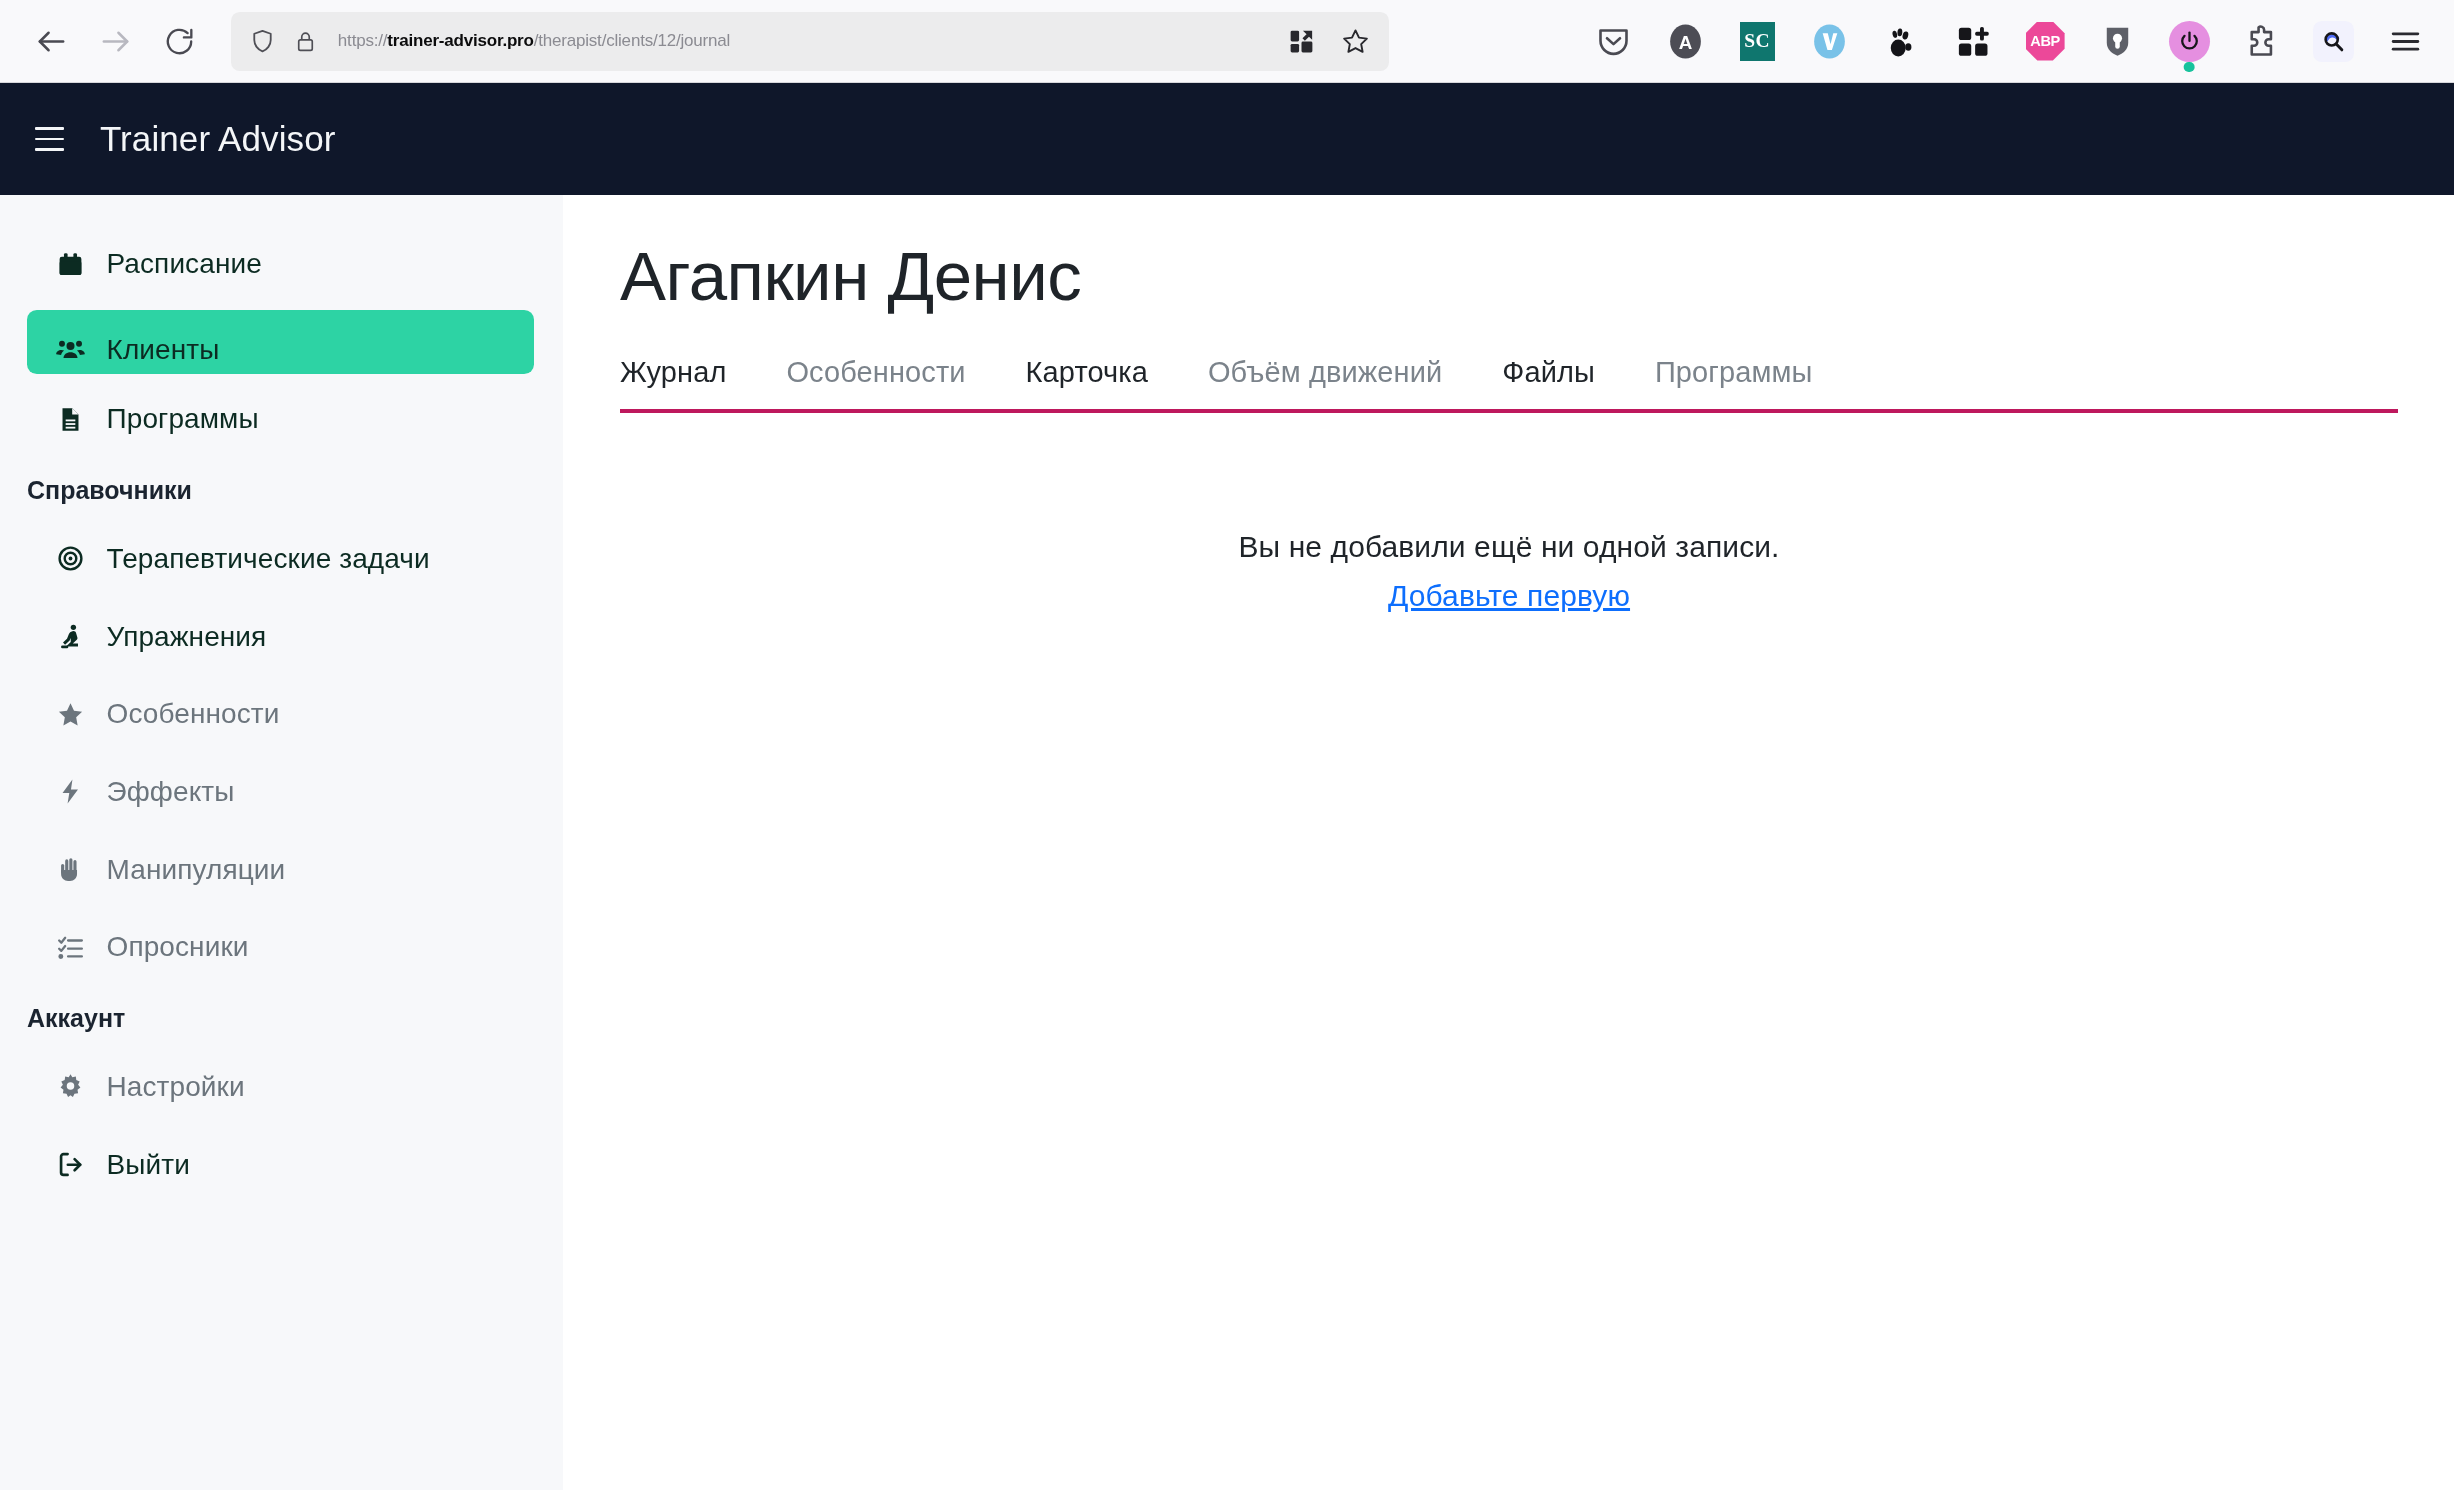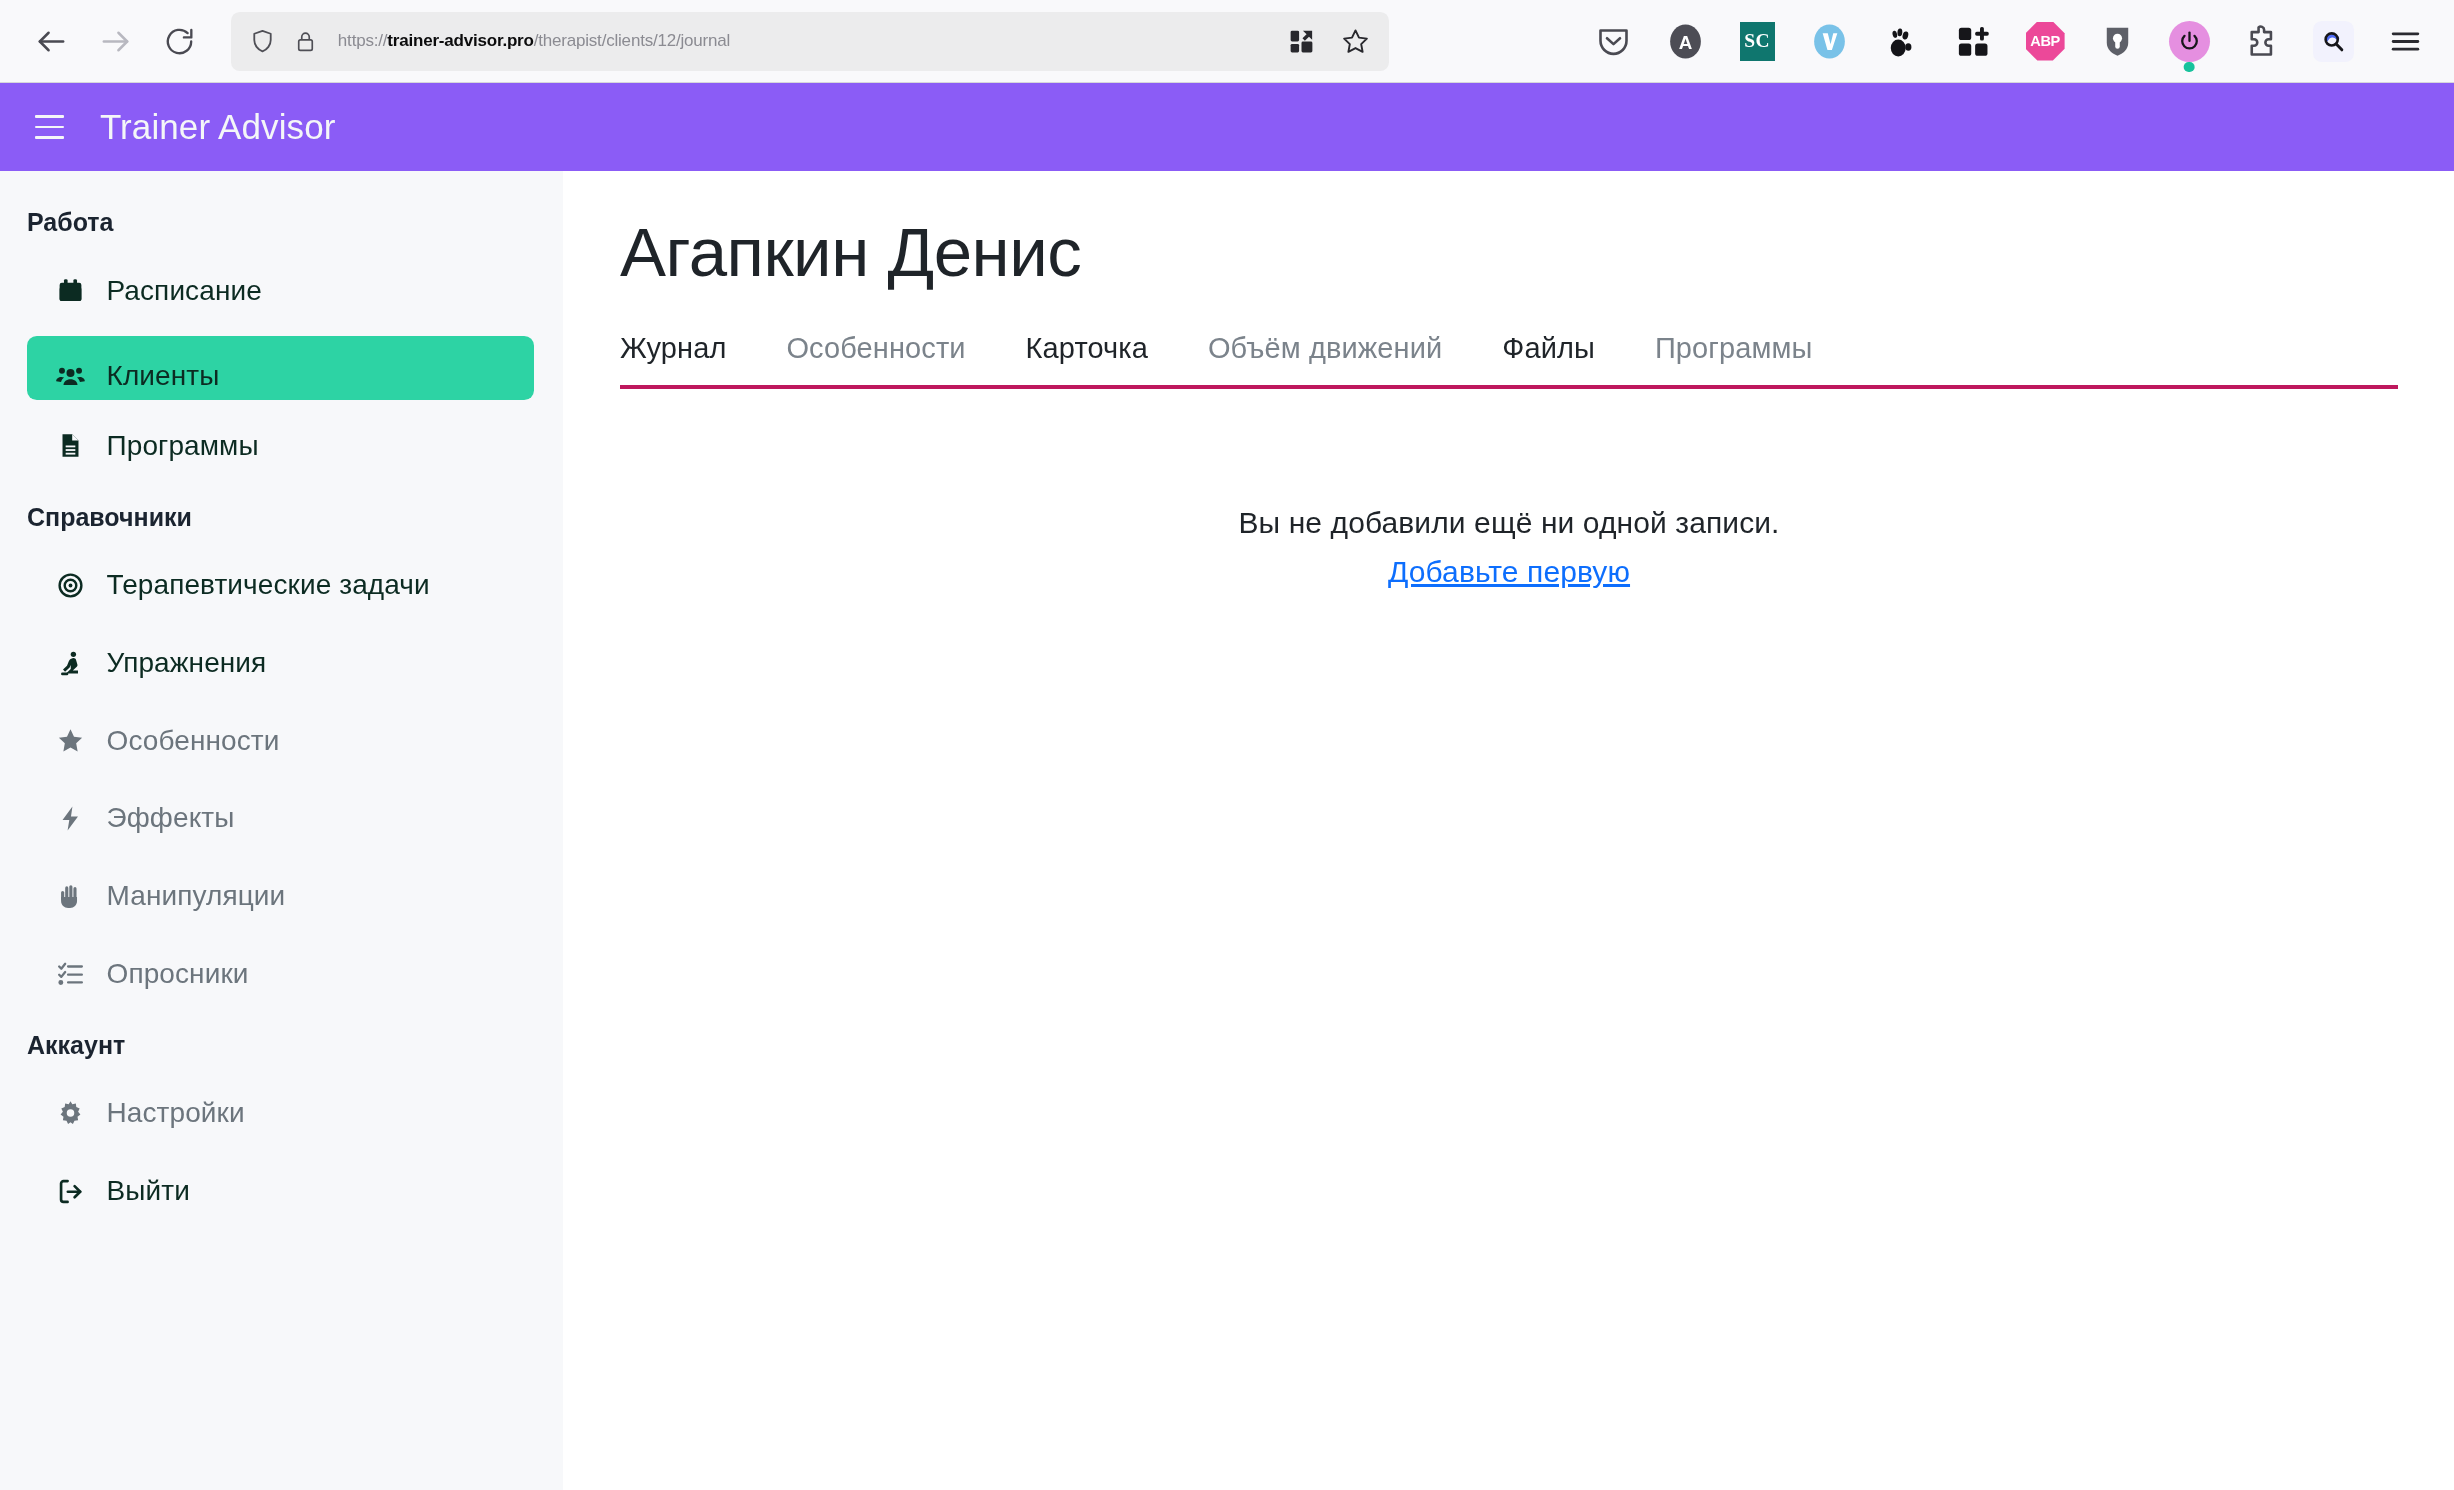--- a/index.html
+++ b/index.html
@@ -96,22 +96,22 @@
     color: #17171b;
   }
   .srch-badge {
     width: 41px; height: 41px; border-radius: 8.8px;
     background: #f2f2fd;
     display: flex; align-items: center; justify-content: center;
   }
 
   
   .app-navbar {
-    height: 88px;
-    background: #8b5cf6;
+    height: 112px;
+    background: #0f172a;
     display: flex;
     align-items: center;
     padding-left: 21.5px;
     gap: 23.4px;
   }
   .hamburger {
     width: 55px; height: 55px;
     display: flex; flex-direction: column;
     align-items: center; justify-content: center; gap: 7.8px;
     cursor: pointer;
@@ -377,21 +377,20 @@
     <span></span>
   </div>
   <div class="brand">Trainer Advisor</div>
 </div>
 
 <div class="shell">
 
   <aside class="sidebar">
 
     <div class="side-group">
-      <div class="side-group-title">Работа</div>
 
       <div class="side-item dark">
         <span class="si-ico">
           <svg width="29" height="29" viewBox="0 0 24 24" fill="currentColor">
               <rect x="3" y="5.6" width="18" height="15" rx="1.8"></rect>
               <rect x="3" y="9.6" width="18" height="11" rx="1.2"></rect>
               <rect x="6.6" y="2.6" width="3" height="4.4" rx="1.2"></rect>
               <rect x="14.4" y="2.6" width="3" height="4.4" rx="1.2"></rect>
             </svg>
         </span>

